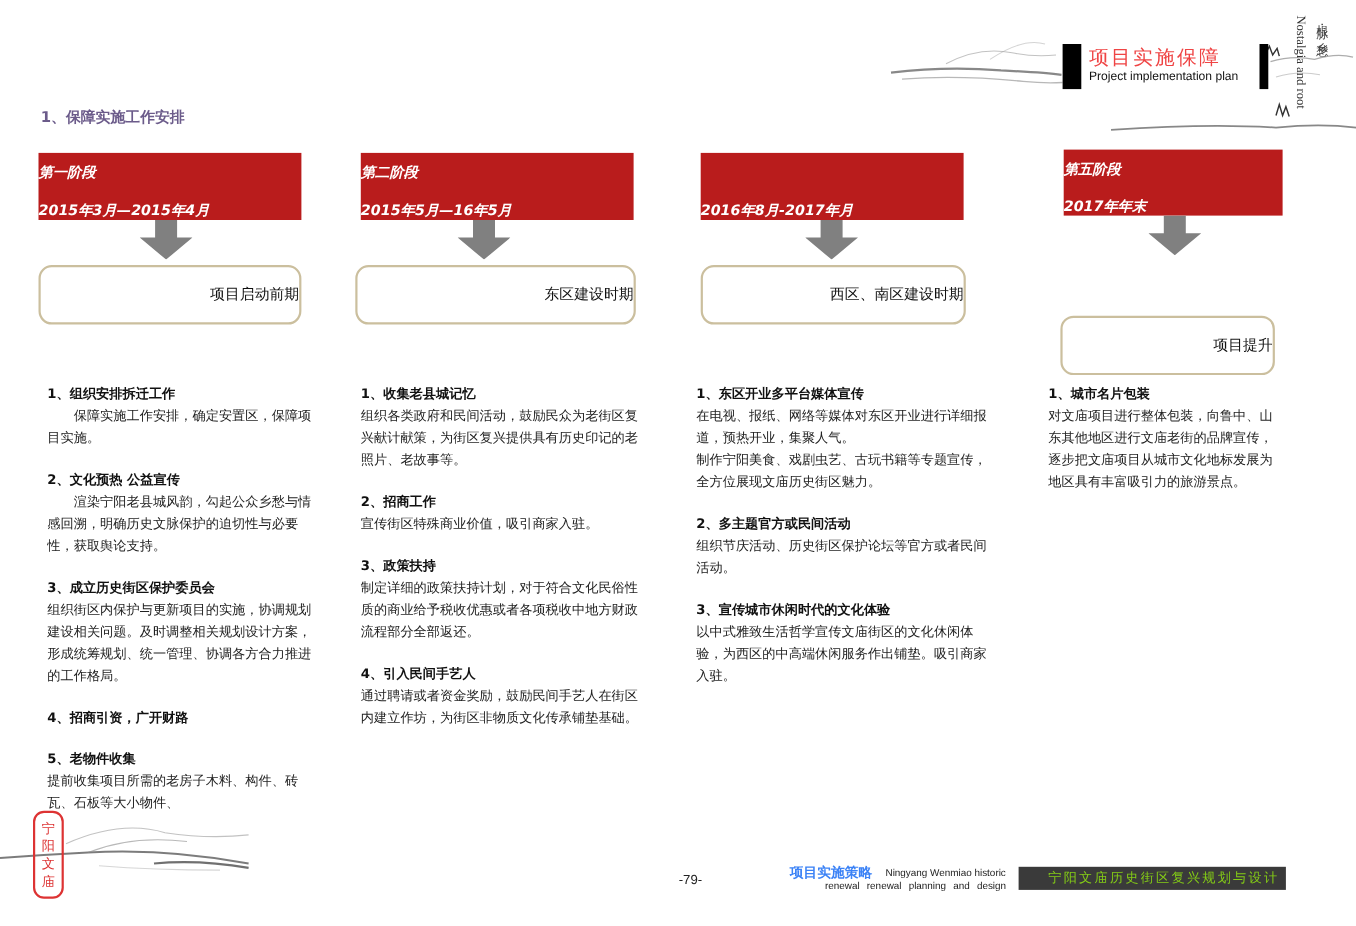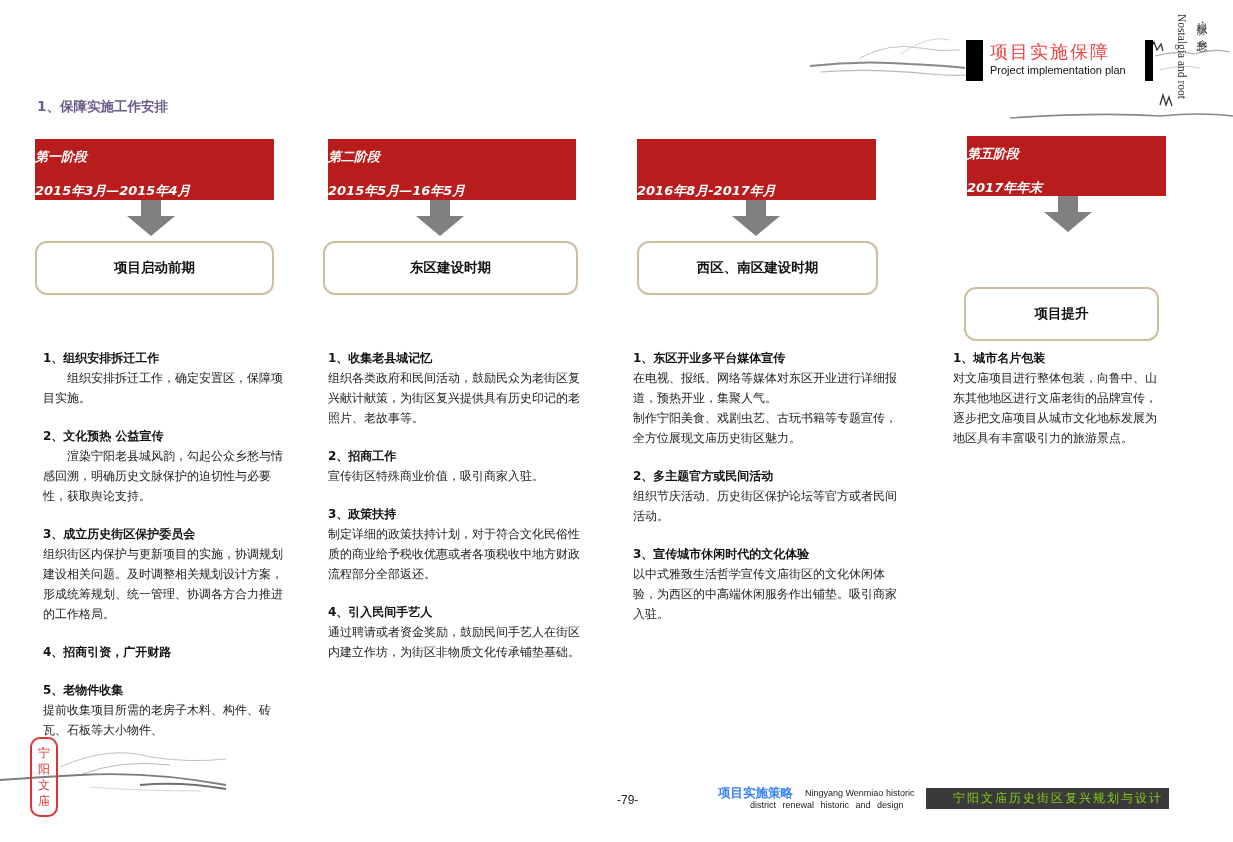--- a/index.html
+++ b/index.html
@@ -27,22 +27,22 @@
     
     .stage-box {
       position: absolute; background: #b91c1c;
       color: #ffffff; font-weight: bold; text-align: left; font-size: 13px; font-style: italic;
     }
     .stage-box .s-name { position: absolute; left: 0; right: 0; top: 9px; }
     .stage-box .s-date { position: absolute; left: 0; right: 0; top: 43px; }
     .arrow { position: absolute; width: 48px; height: 36px; }
     .phase-box {
       position: absolute; border: 2px solid #cbbf9e; border-radius: 12px;
-      background: #fff; display: flex; align-items: center; justify-content: center;
-      font-weight: bold; font-size: 13.5px; color: #111; box-sizing: border-box;
+      background: #fff; display: flex; align-items: center; justify-content: flex-end;
+      font-weight: normal; font-size: 13.5px; color: #111; box-sizing: border-box;
     }
 
     
     .col { position: absolute; font-size: 12px; line-height: 20px; color: #222; margin-top: 34px; }
     .col .item { margin-bottom: 18px; }
     .col .h { font-weight: bold; color: #111; }
     .col .p { }
     .col .p.indent { text-indent: 2em; }
 
     
@@ -126,21 +126,21 @@
 <svg class="arrow" style="left:1044px;top:196px;" viewBox="0 0 48 36">
     <path d="M14 0 H34 V16 H48 L24 36 L0 16 H14 Z" fill="#808080"></path>
   </svg>
 <div class="phase-box" style="left:964px;top:241px;width:195px;height:54px;margin-top:46px;">
   <span>项目提升</span>
 </div>
 
 <div class="col" style="left:43px;top:314px;width:245px;">
   <div class="item">
       <div class="h">1、组织安排拆迁工作</div>
-      <div class="p indent">组织安排拆迁工作，确定安置区，保障项目实施。</div>
+      <div class="p indent">保障实施工作安排，确定安置区，保障项目实施。</div>
     </div>
   <div class="item">
       <div class="h">2、文化预热  公益宣传</div>
       <div class="p indent">渲染宁阳老县城风韵，勾起公众乡愁与情感回溯，明确历史文脉保护的迫切性与必要性，获取舆论支持。</div>
     </div>
   <div class="item">
       <div class="h">3、成立历史街区保护委员会</div>
       <div class="p">组织街区内保护与更新项目的实施，协调规划建设相关问题。及时调整相关规划设计方案，形成统筹规划、统一管理、协调各方合力推进的工作格局。</div>
     </div>
   <div class="item">
@@ -204,16 +204,16 @@
 <div class="abs seal">
   <span>宁</span>
   <span>阳</span>
   <span>文</span>
   <span>庙</span>
 </div>
 
 <div class="abs page-num">-79-</div>
 <div class="abs ft-title">项目实施策略</div>
 <div class="abs ft-en1">Ningyang Wenmiao historic</div>
-<div class="abs ft-en2">district renewal historic and design</div>
+<div class="abs ft-en2">renewal renewal planning and design</div>
 <div class="abs ft-band">
   <span>宁阳文庙历史街区复兴规划与设计</span>
 </div>
 
 </body></html>

